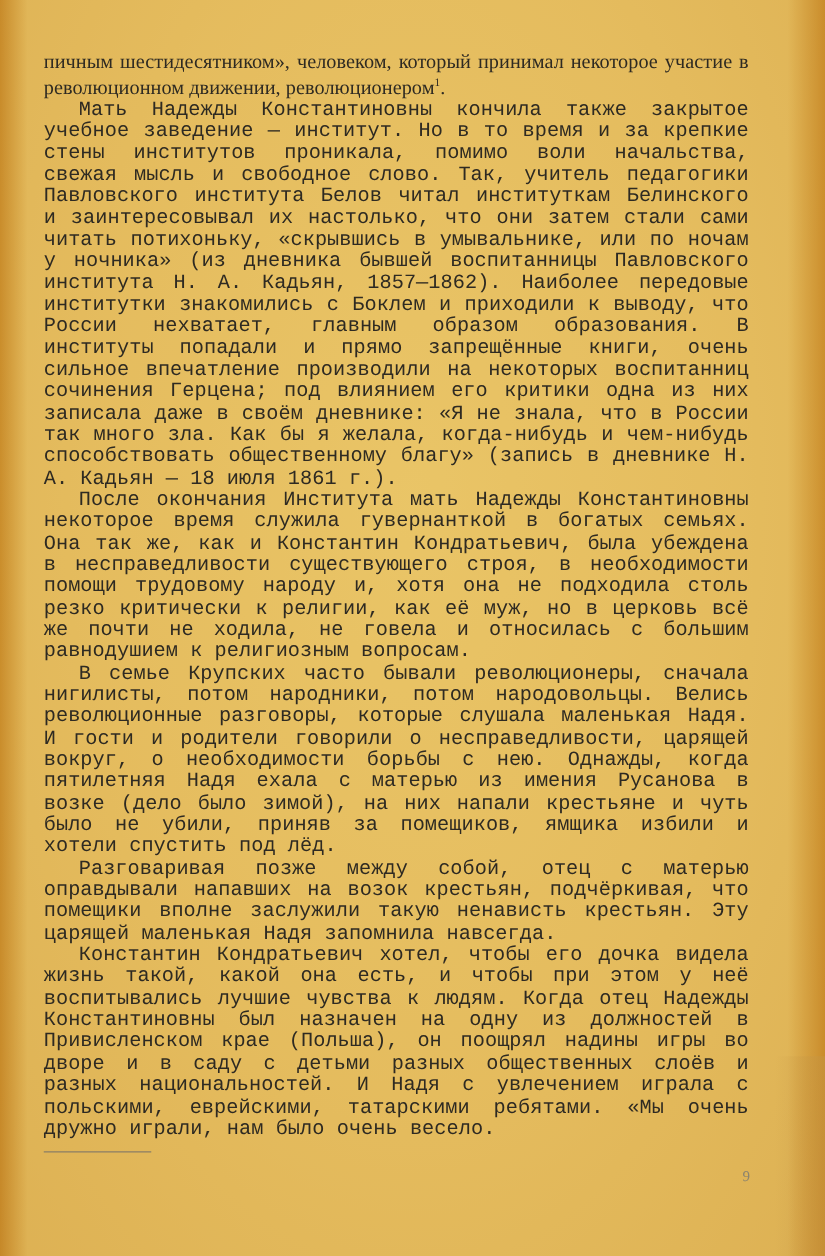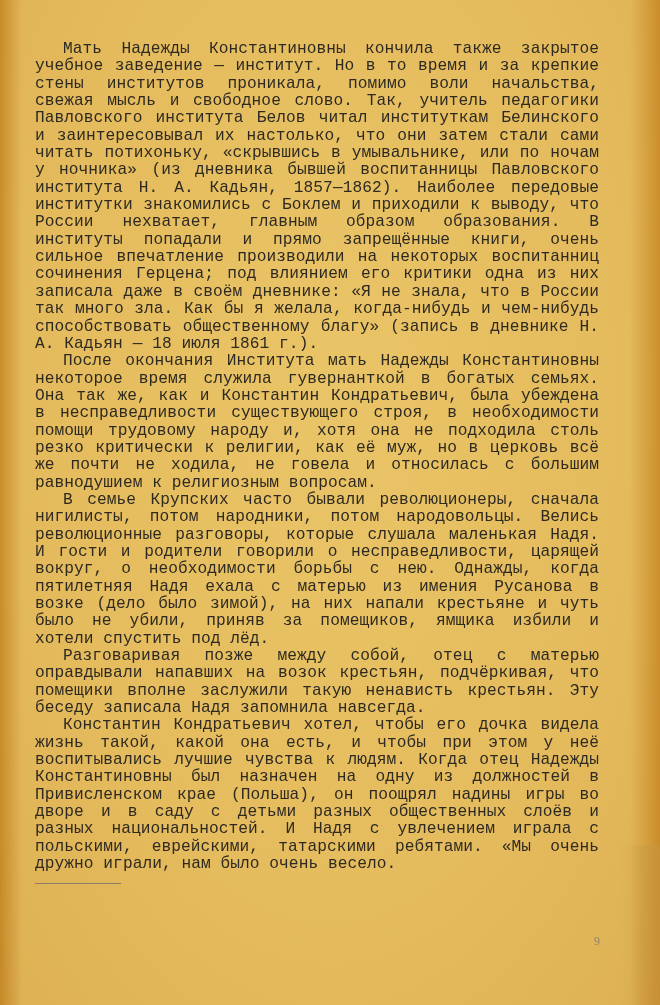--- a/index.html
+++ b/index.html
@@ -52,23 +52,24 @@
     .edge-shadow {
       position: absolute; right: 0; bottom: 0; width: 40px; height: 160px;
       background: linear-gradient(90deg, rgba(0,0,0,0), rgba(196,150,70,0.45));
       pointer-events: none;
     }
   </style>
 </head>
 <body>
 
 <main class="page">
+  <p class="para"><span>пичным шестидесятником», человеком, который принимал некоторое участие в революционном движении, революционером</span><sup>1</sup><span>.</span></p>
   <p class="para indent">Мать Надежды Константиновны кончила также закрытое учебное заведение — институт. Но в то время и за крепкие стены институтов проникала, помимо воли начальства, свежая мысль и свободное слово. Так, учитель педагогики Павловского института Белов читал институткам Белинского и заинтересовывал их настолько, что они затем стали сами читать потихоньку, «скрывшись в умывальнике, или по ночам у ночника» (из дневника бывшей воспитанницы Павловского института Н. А. Кадьян, 1857—1862). Наиболее передовые институтки знакомились с Боклем и приходили к выводу, что России нехватает, главным образом образования. В институты попадали и прямо запрещённые книги, очень сильное впечатление производили на некоторых воспитанниц сочинения Герцена; под влиянием его критики одна из них записала даже в своём дневнике: «Я не знала, что в России так много зла. Как бы я желала, когда-нибудь и чем-нибудь способствовать общественному благу» (запись в дневнике Н. А. Кадьян — 18 июля 1861 г.).</p>
   <p class="para indent">После окончания Института мать Надежды Константиновны некоторое время служила гувернанткой в богатых семьях. Она так же, как и Константин Кондратьевич, была убеждена в несправедливости существующего строя, в необходимости помощи трудовому народу и, хотя она не подходила столь резко критически к религии, как её муж, но в церковь всё же почти не ходила, не говела и относилась с большим равнодушием к религиозным вопросам.</p>
   <p class="para indent">В семье Крупских часто бывали революционеры, сначала нигилисты, потом народники, потом народовольцы. Велись революционные разговоры, которые слушала маленькая Надя. И гости и родители говорили о несправедливости, царящей вокруг, о необходимости борьбы с нею. Однажды, когда пятилетняя Надя ехала с матерью из имения Русанова в возке (дело было зимой), на них напали крестьяне и чуть было не убили, приняв за помещиков, ямщика избили и хотели спустить под лёд.</p>
-  <p class="para indent">Разговаривая позже между собой, отец с матерью оправдывали напавших на возок крестьян, подчёркивая, что помещики вполне заслужили такую ненависть крестьян. Эту беседу записала Надя запомнила навсегда.</p>
+  <p class="para indent">Разговаривая позже между собой, отец с матерью оправдывали напавших на возок крестьян, подчёркивая, что помещики вполне заслужили такую ненависть крестьян. Эту царящей маленькая Надя запомнила навсегда.</p>
   <p class="para indent">Константин Кондратьевич хотел, чтобы его дочка видела жизнь такой, какой она есть, и чтобы при этом у неё воспитывались лучшие чувства к людям. Когда отец Надежды Константиновны был назначен на одну из должностей в Привисленском крае (Польша), он поощрял надины игры во дворе и в саду с детьми разных общественных слоёв и разных национальностей. И Надя с увлечением играла с польскими, еврейскими, татарскими ребятами. «Мы очень дружно играли, нам было очень весело.</p>
 
   <div class="fn-rule"></div>
 </main>
 
 <div class="page-number">9</div>
 <div class="edge-shadow"></div>
 
 </body></html>

